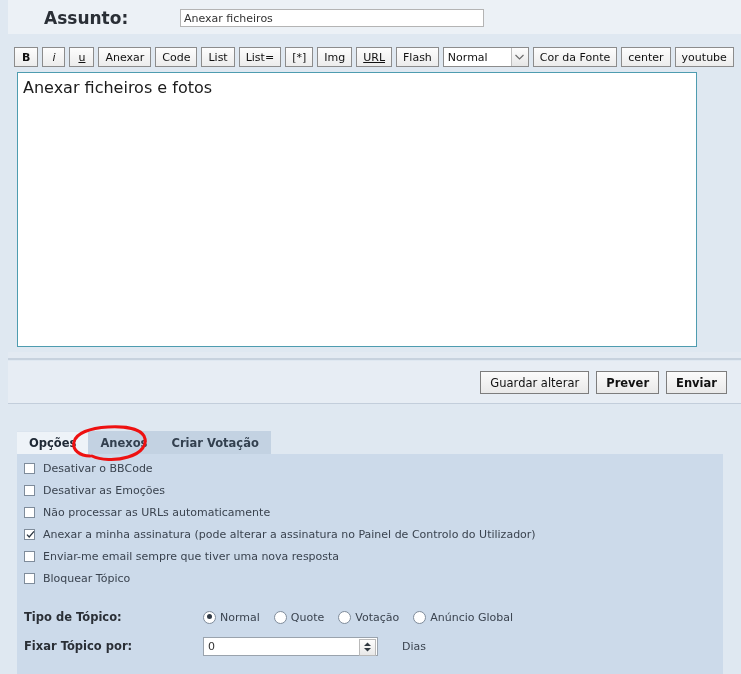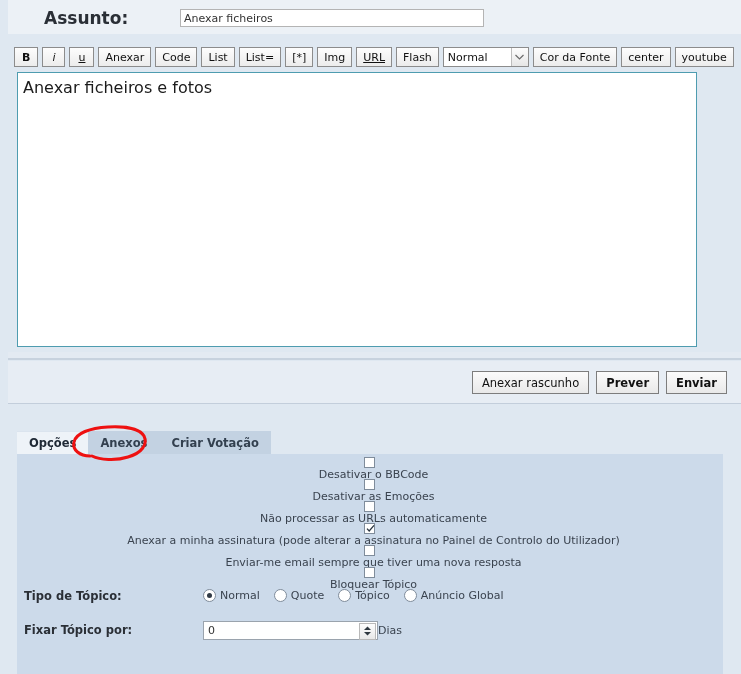--- a/index.html
+++ b/index.html
@@ -121,36 +121,36 @@
     background:#eef3f8;color:#202a36;
     border-top:1px solid #dbe4ee;
   }
 
   
   .options-panel{
     position:absolute;left:17px;top:454px;width:706px;height:220px;
     background:#ccdaea;
   }
   .opt-row{
-    display:flex;align-items:center;height:22px;padding-left:7px;flex-direction:column;
+    display:flex;align-items:center;height:22px;padding-left:7px;
   }
   .opt-row:first-child{padding-top:3px;}
   .cbx{
     width:11px;height:11px;box-sizing:border-box;
     border:1px solid #7f8c9b;background:#fff;
     margin-right:8px;flex:0 0 auto;position:relative;cursor:pointer;
   }
   .cbx svg{position:absolute;left:0;top:-1px;}
   .opt-label{
     font-family:"DejaVu Sans","Liberation Sans",sans-serif;
     font-size:11px;color:#3a434f;white-space:nowrap;cursor:pointer;
   }
 
   .type-row{
-    display:flex;align-items:flex-start;height:24px;margin-top:0;
+    display:flex;align-items:center;height:24px;margin-top:16px;
   }
   .type-label{
     font-weight:bold;font-size:11.5px;color:#2a2f36;
     width:186px;padding-left:7px;box-sizing:border-box;
   }
   .radio-group{display:flex;align-items:center;gap:14px;}
   .radio-item{display:flex;align-items:center;cursor:pointer;}
   .rdo{
     width:11px;height:11px;border-radius:50%;
     border:1px solid #7f8c9b;background:#fff;
@@ -178,21 +178,21 @@
   }
   .spin-btns{
     position:absolute;right:1px;top:1px;width:15px;height:15px;
     border:1px solid #b9b9b9;
     background:linear-gradient(to bottom,#fdfdfd,#e8e8e8);
     display:flex;flex-direction:column;align-items:center;justify-content:center;
     cursor:pointer;
   }
   .spin-btns svg{display:block;}
   .dias{
-    margin-left:0;font-family:"DejaVu Sans","Liberation Sans",sans-serif;
+    margin-left:24px;font-family:"DejaVu Sans","Liberation Sans",sans-serif;
     font-size:11px;color:#3a434f;
   }
 
   
   .annot{position:absolute;left:60px;top:420px;pointer-events:none;}
 </style>
 </head>
 <body>
 
 <div class="page">
@@ -233,21 +233,21 @@
     <div class="tb-btn">youtube</div>
   </div>
 
   <textarea class="msg-area" placeholder="Mensagem" style="">Anexar ficheiros e fotos </textarea>
 
   <div class="strip-a"></div>
   <div class="strip-b"></div>
 
   <div class="submit-bar">
     <div class="submit-inner">
-      <div class="sb-btn">Anexar rascunho</div>
+      <div class="sb-btn">Guardar alterar</div>
       <div class="sb-btn bold">Prever</div>
       <div class="sb-btn bold">Enviar</div>
     </div>
   </div>
 
   <div class="gap-strip"></div>
 
   <div class="tabs">
     <div class="tab active">Opções</div>
     <div class="tab">Anexos</div>
@@ -296,21 +296,21 @@
         <label class="radio-item">
           <span class="rdo on"></span>
           <span>Normal</span>
         </label>
         <label class="radio-item">
           <span class="rdo"></span>
           <span>Quote</span>
         </label>
         <label class="radio-item">
           <span class="rdo"></span>
-          <span>Tópico</span>
+          <span>Votação</span>
         </label>
         <label class="radio-item">
           <span class="rdo"></span>
           <span>Anúncio Global</span>
         </label>
       </div>
     </div>
 
     <div class="fix-row">
       <div class="type-label">Fixar Tópico por:</div>

